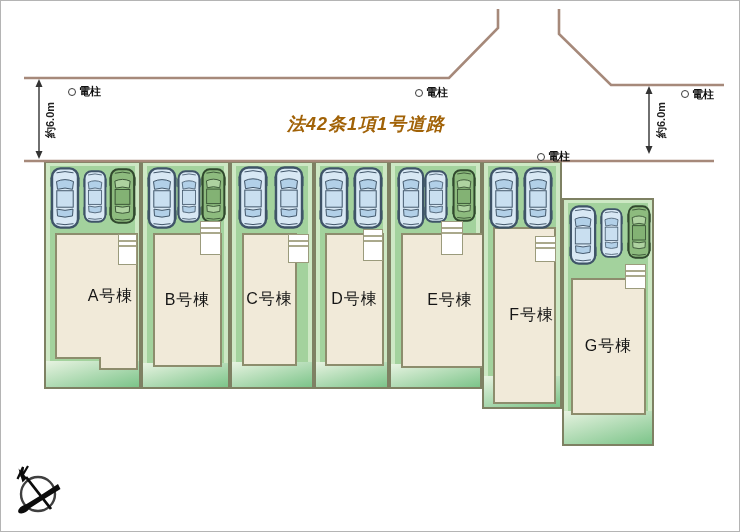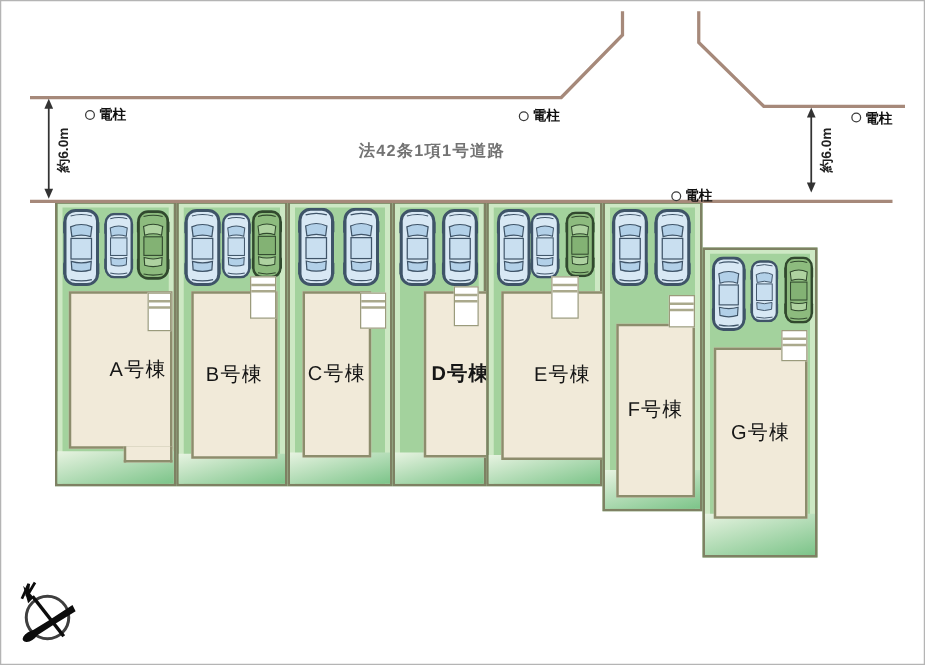--- a/index.html
+++ b/index.html
@@ -17,21 +17,21 @@
   .porch{position:absolute;background:#fff;border:1.5px solid #9b9b7c;box-sizing:border-box;z-index:4;}
   .porch::before,.porch::after{content:"";position:absolute;left:0;right:0;height:1.5px;background:#aaa98c;}
   .porch::before{top:5px;} .porch::after{top:10px;}
   
   .car{position:absolute;z-index:4;}
   .car.blue{--car-body:var(--car-blue-body,#d8e8f4);--car-line:var(--car-blue-line,#3f5468);--car-glass:var(--car-blue-glass,#b2d0e8);--car-roof:#c9dff0;}
   .car.green{--car-body:var(--car-green-body,#8dbb7e);--car-line:var(--car-green-line,#31492e);--car-glass:var(--car-green-glass,#aed2a0);--car-roof:#83b274;}
   
   .pole-circle{position:absolute;width:6px;height:6px;border:1.5px solid #3a3a3a;border-radius:50%;background:#fff;box-sizing:content-box;z-index:7;}
   .pole-label{position:absolute;font-size:11px;font-weight:bold;color:#111;white-space:nowrap;z-index:7;}
-  .road-label{position:absolute;font-size:13px;font-weight:bold;letter-spacing:1px;color:#737373;white-space:nowrap;z-index:7;}
+  .road-label{position:absolute;font-size:18px;font-weight:bold;letter-spacing:1px;color:#a16207;white-space:nowrap;z-index:7;font-style:italic;}
   .dim-label{position:absolute;width:60px;height:14px;font-size:11px;font-weight:bold;color:#222;text-align:center;transform:rotate(-90deg);white-space:nowrap;z-index:7;}
   .compass{position:absolute;left:10px;top:462px;width:52px;height:56px;z-index:7;}
 </style>
 </head>
 <body>
 
 <svg width="0" height="0" style="position:absolute">
   <symbol id="car-top" viewBox="0 0 30 64" preserveAspectRatio="none">
     <rect x="0.5" y="10" width="4.5" height="11" rx="1.5" fill="var(--car-line)"></rect>
     <rect x="25" y="10" width="4.5" height="11" rx="1.5" fill="var(--car-line)"></rect>
@@ -128,21 +128,21 @@
   </div>
 
   <div class="lot" style="left:313px;top:160px;width:75px;height:228px;">
     <div class="yard" style="height:25px;"></div>
     <svg class="car blue" style="left:3px;top:4px;" width="30" height="62">
         <use href="#car-top"></use>
       </svg>
     <svg class="car blue" style="left:37px;top:4px;" width="30" height="62">
         <use href="#car-top"></use>
       </svg>
-    <div class="building" style="left:23px;top:70px;width:59px;height:133px;font-weight:bold;">
+    <div class="building" style="left:9px;top:70px;width:59px;height:133px;">
       <span class="building-label">D号棟</span>
     </div>
     <div class="porch" style="left:47px;top:66px;width:20px;height:32px;"></div>
   </div>
 
   <div class="lot" style="left:388px;top:160px;width:93px;height:228px;">
     <div class="yard" style="height:23px;"></div>
     <svg class="car blue" style="left:6px;top:4px;" width="28" height="62">
         <use href="#car-top"></use>
       </svg>
@@ -159,21 +159,21 @@
   </div>
 
   <div class="lot" style="left:481px;top:160px;width:80px;height:248px;">
     <div class="yard" style="height:31px;"></div>
     <svg class="car blue" style="left:5px;top:4px;" width="30" height="62">
         <use href="#car-top"></use>
       </svg>
     <svg class="car blue" style="left:39px;top:4px;" width="30" height="62">
         <use href="#car-top"></use>
       </svg>
-    <div class="building" style="left:9px;top:96px;width:63px;height:139px;">
+    <div class="building" style="left:9px;top:64px;width:63px;height:177px;justify-content:flex-end;">
       <span class="building-label">F号棟</span>
     </div>
     <div class="porch" style="left:51px;top:73px;width:21px;height:26px;"></div>
   </div>
 
   <div class="lot" style="left:561px;top:160px;width:92px;height:248px;margin-top:37px;">
     <div class="yard" style="height:33px;"></div>
     <svg class="car blue" style="left:5px;top:5px;" width="28" height="60">
         <use href="#car-top"></use>
       </svg>

